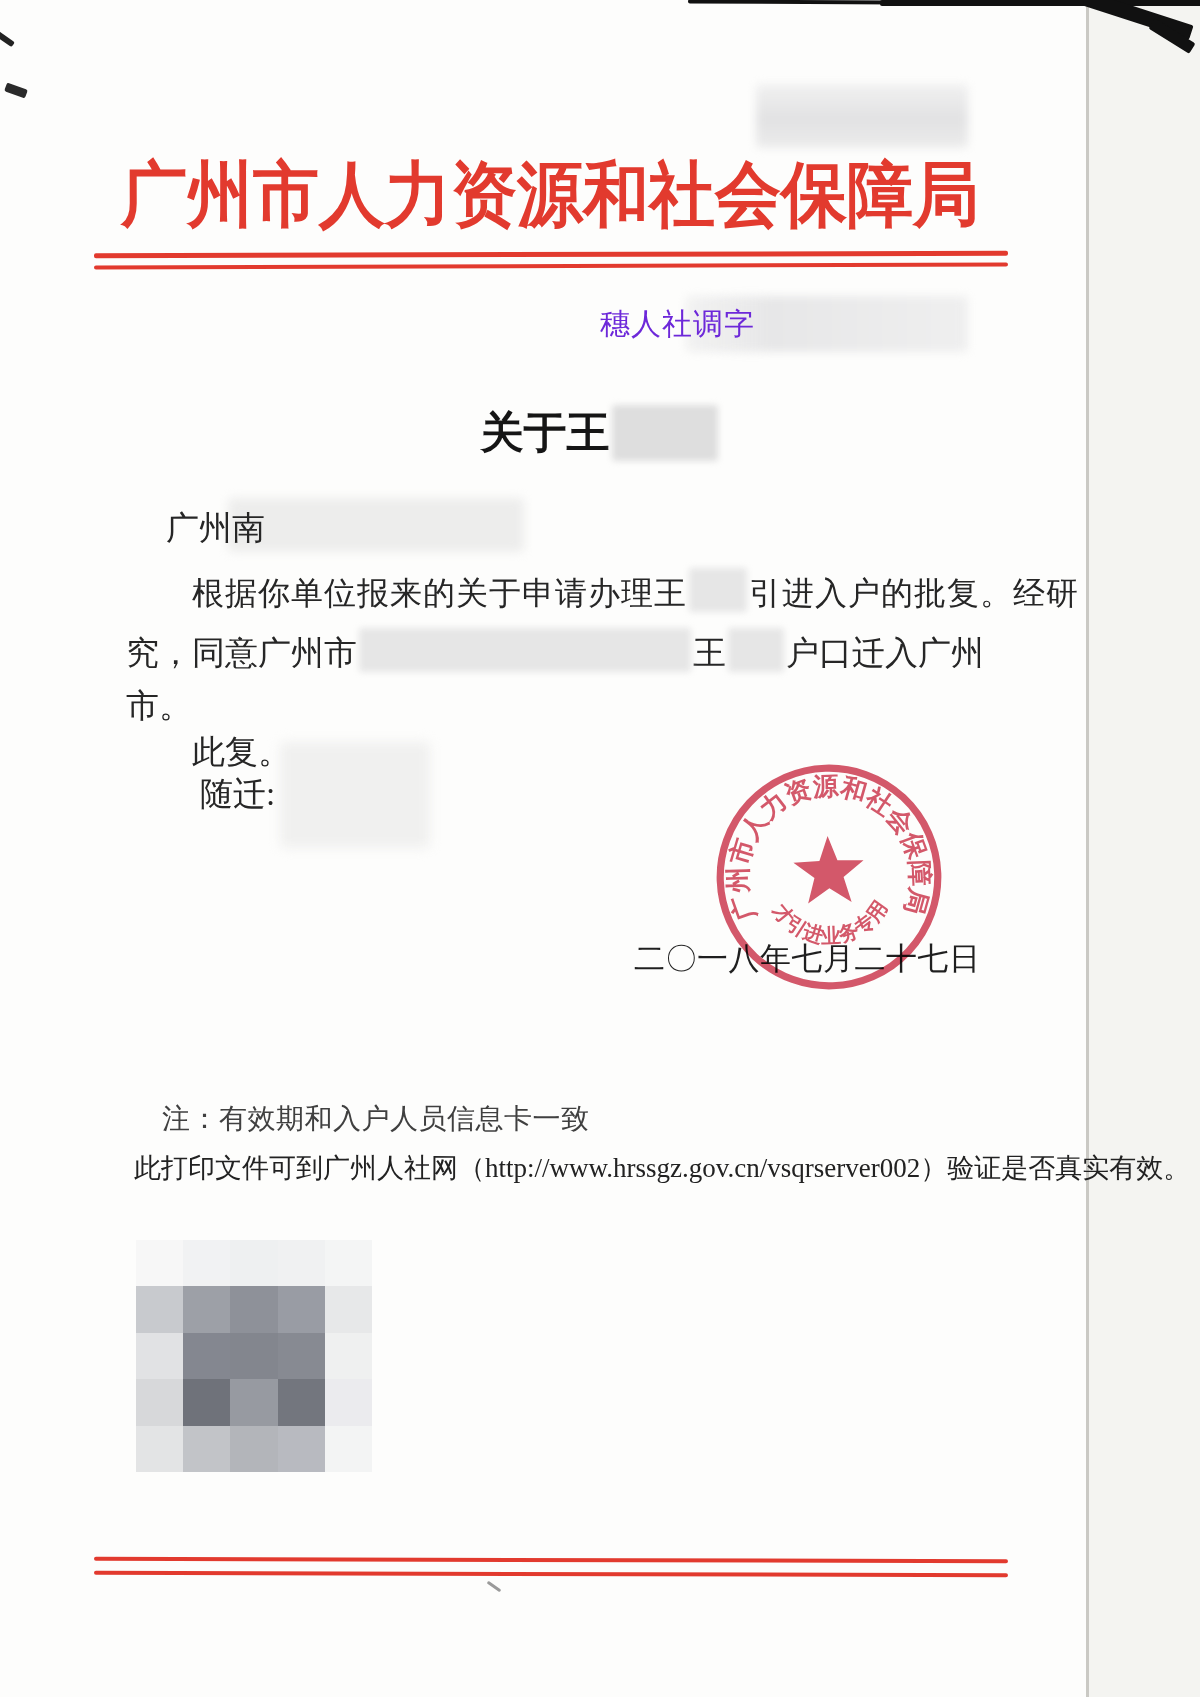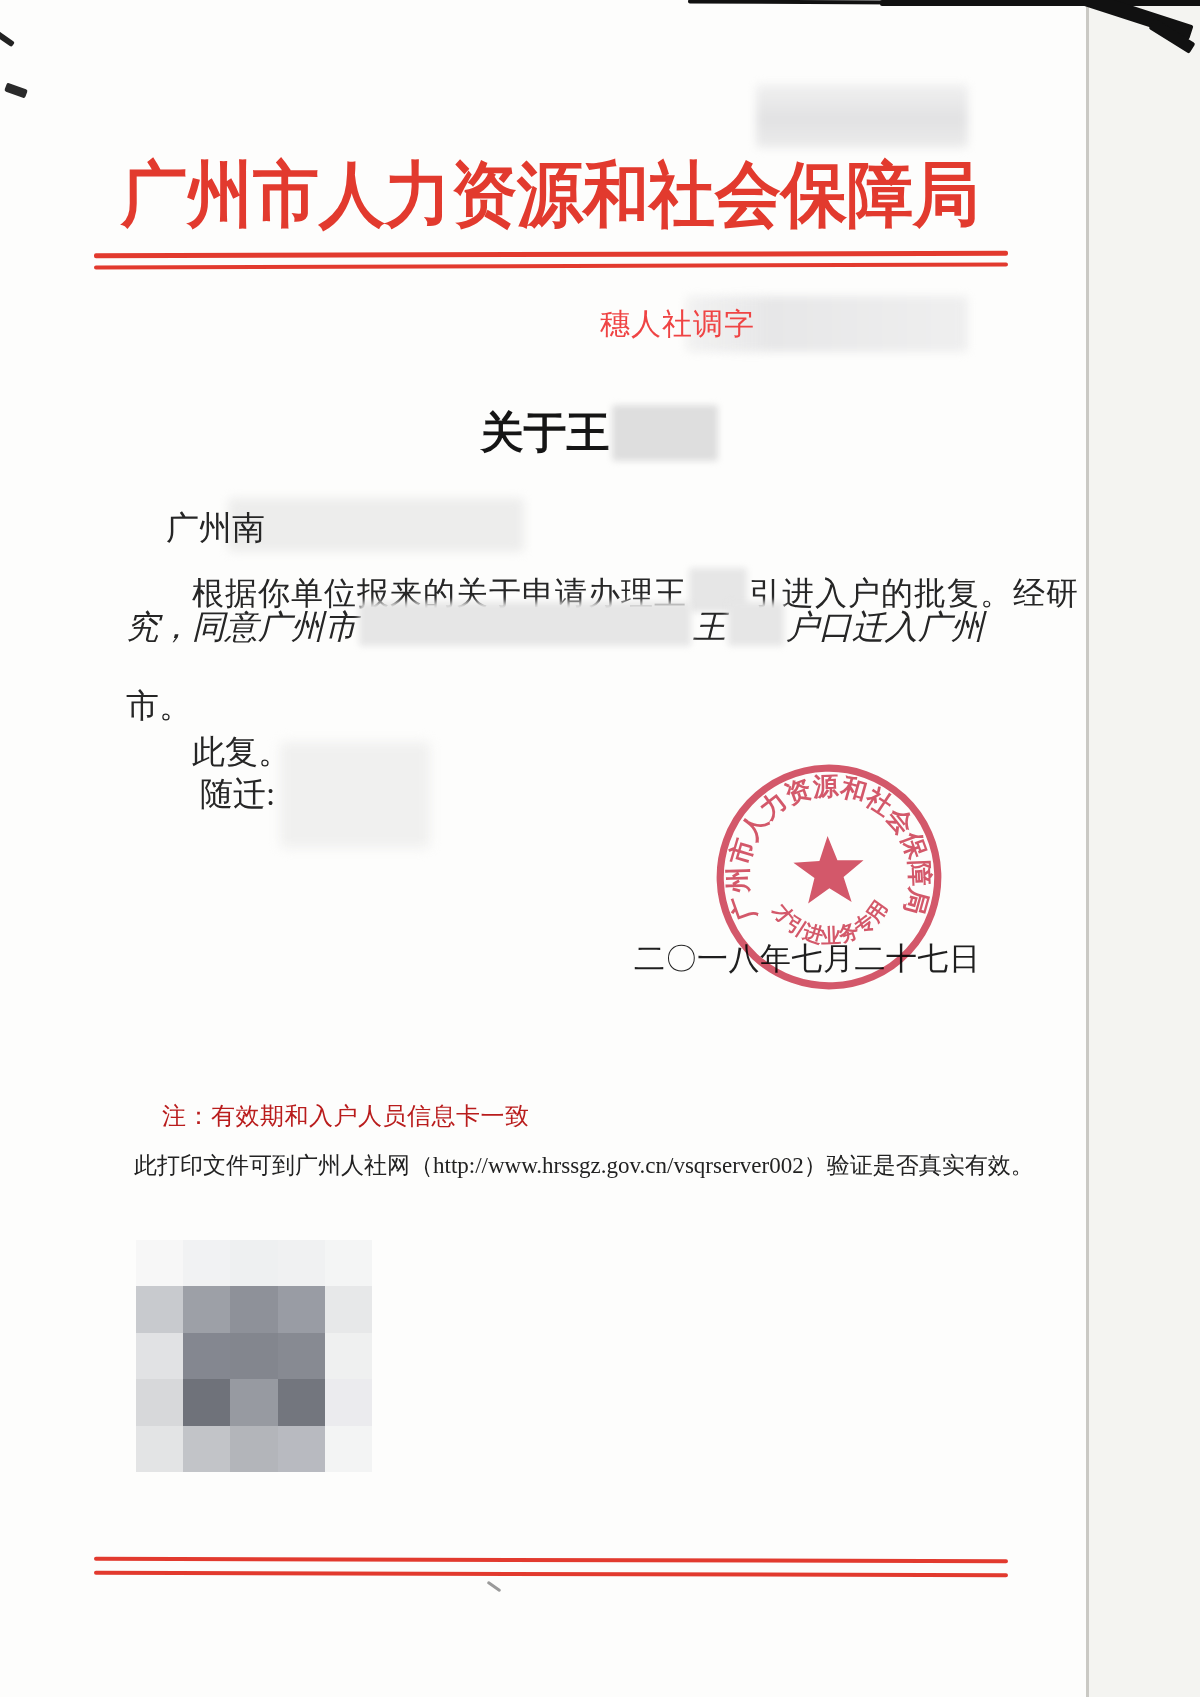--- a/index.html
+++ b/index.html
@@ -38,35 +38,35 @@
   
   .masthead{left:90px;top:150px;width:920px;text-align:center;
     font-size:66px;font-weight:700;color:var(--masthead-red);
     transform:scaleY(1.08);white-space:nowrap;}
   .rule{background:var(--rule-red);border-radius:2px;}
   .rule-top-1{left:94px;top:252px;width:914px;height:5px;transform:rotate(-.15deg);}
   .rule-top-2{left:94px;top:264px;width:914px;height:4px;transform:rotate(-.2deg);}
   .rule-bot-1{left:94px;top:1558px;width:914px;height:4px;transform:rotate(.15deg);}
   .rule-bot-2{left:94px;top:1572px;width:914px;height:4px;transform:rotate(.15deg);}
   
-  .docnum{left:600px;top:304px;font-size:30px;color:#ef4444;letter-spacing:1px;white-space:nowrap;}
+  .docnum{left:600px;top:304px;font-size:30px;color:#6d28d9;letter-spacing:1px;white-space:nowrap;}
   .doc-title{left:0;top:404px;width:1200px;display:flex;justify-content:center;align-items:center;
     font-family:"Liberation Sans","DejaVu Sans",sans-serif;font-weight:700;
     font-size:43px;color:#151515;white-space:nowrap;}
   .doc-title .inline-blur{width:106px;height:56px;background:#dedede;vertical-align:middle;}
   .bodyline{font-size:33px;color:#262626;white-space:nowrap;}
   .addressee{left:126px;top:506px;margin-left:40px;}
   .p-l1{left:192px;top:568px;font-size:32px;letter-spacing:1px;}
-  .p-l2{left:126px;top:602px;font-style:italic;}
+  .p-l2{left:126px;top:628px;}
   .p-l3{left:126px;top:684px;}
   .closing{left:192px;top:730px;}
   .suiqian{left:200px;top:772px;}
   .date-line{left:634px;top:938px;font-size:31px;letter-spacing:.5px;color:#1f1f1f;white-space:nowrap;}
-  .note-line{left:162px;top:1100px;font-size:24px;letter-spacing:.5px;color:#b91c1c;white-space:nowrap;}
-  .footer-line{left:134px;top:1150px;font-size:23px;color:#222;white-space:nowrap;}
+  .note-line{left:162px;top:1100px;font-size:28px;letter-spacing:.5px;color:#404040;white-space:nowrap;}
+  .footer-line{left:134px;top:1150px;font-size:27px;color:#222;white-space:nowrap;}
   
   .stamp{left:712px;top:760px;width:234px;height:234px;
     mix-blend-mode:multiply;opacity:.92;transform:rotate(-2deg);}
   .stamp text{fill:var(--stamp-red);font-weight:700;
     font-family:"Liberation Serif","DejaVu Serif",serif;}
   
   .mosaic{left:136px;top:1240px;width:236px;height:232px;display:grid;
     grid-template-columns:repeat(5,1fr);grid-template-rows:repeat(5,1fr);
     filter:blur(.4px);}
   .mosaic .tile{width:100%;height:100%;}

